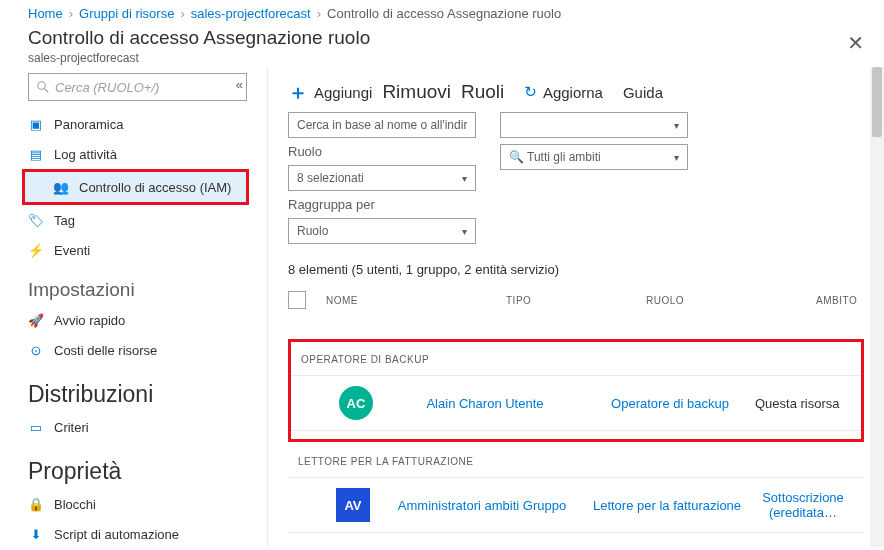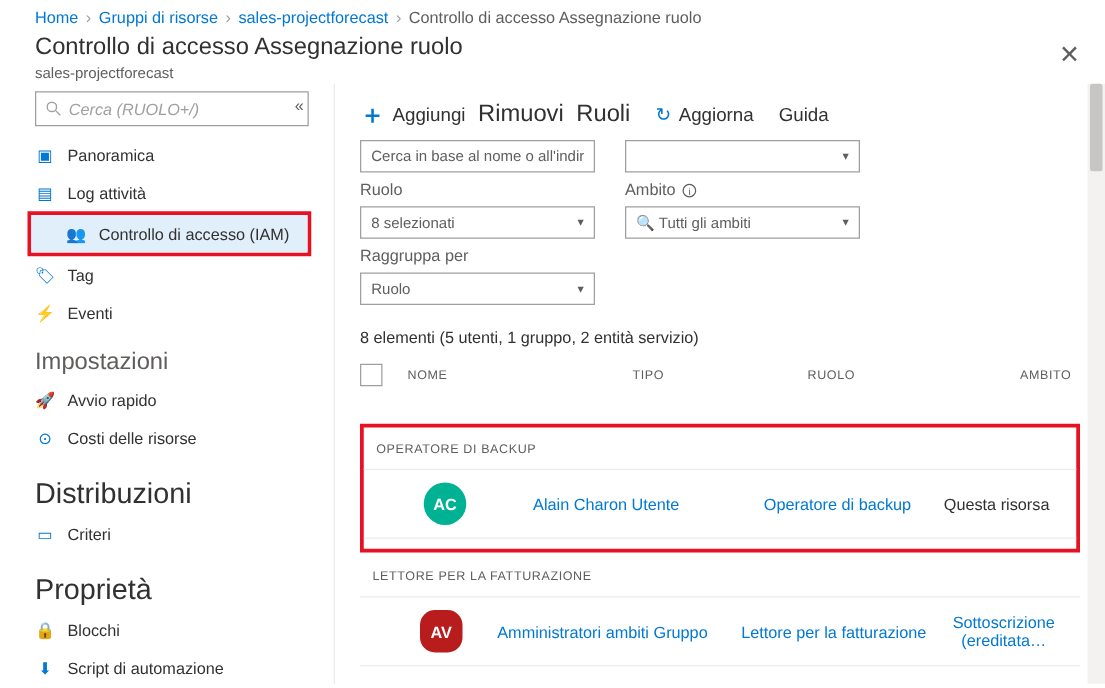--- a/index.html
+++ b/index.html
@@ -43,21 +43,21 @@
   .thead { display: flex; align-items: center; padding: 6px 20px; font-size: 10px; letter-spacing: 0.5px; color: #605e5c; }
   .thead .cb { width: 18px; height: 18px; border: 1px solid #a19f9d; margin-right: 20px; }
   .thead .c1 { width: 180px; } .thead .c2 { width: 140px; } .thead .c3 { width: 170px; } .thead .c4 { flex: 1; }
   .group { margin: 10px 20px 0 20px; }
   .group.boxed { border: 3px solid #e81123; padding: 8px 0; margin-top: 24px; }
   .group-title { font-size: 10px; letter-spacing: 0.5px; color: #605e5c; padding: 4px 10px 10px 10px; }
   .row { display: flex; align-items: center; border-top: 1px solid #edebe9; border-bottom: 1px solid #edebe9; height: 56px; padding: 16px 10px; }
   .row .pad { width: 38px; }
   .avatar { width: 34px; height: 34px; border-radius: 50%; display: flex; align-items: center; justify-content: center; color: #fff; font-size: 13px; font-weight: 600; margin-right: 12px; }
   .teal { background: #00b294; }
-  .purple { background: #b91c1c; border-radius: 12px; text-align: center; }
+  .purple { background: #1d4ed8; border-radius: 0; text-align: center; }
   .row .c-name { width: 200px; font-size: 13px; }
   .row .c-role { width: 170px; font-size: 13px; }
   .row .c-scope { flex: 1; font-size: 13px; color: #323130; }
 </style>
 </head>
 <body>
 
 <div class="breadcrumbs">
   <a>Home</a>
   <span class="sep">›</span>
@@ -174,24 +174,20 @@
           <span>Ruolo</span>
           <span class="chev">▾</span>
         </div>
       </div>
       <div class="col">
         <label>Tipo</label>
         <div class="field overlap">
           <span></span>
           <span class="chev">▾</span>
         </div>
-        <label>
-          <span>Ambito</span>
-          <span style="display:inline-block;border:1px solid #605e5c;border-radius:50%;width:11px;height:11px;font-size:8px;text-align:center;line-height:11px;margin-left:2px">i</span>
-        </label>
         <div class="field">
           <span>🔍 <span>Tutti gli ambiti</span></span>
           <span class="chev">▾</span>
         </div>
       </div>
     </div>
 
     <div class="summary">8 elementi (5 utenti, 1 gruppo, 2 entità servizio)</div>
 
     <div class="thead">

